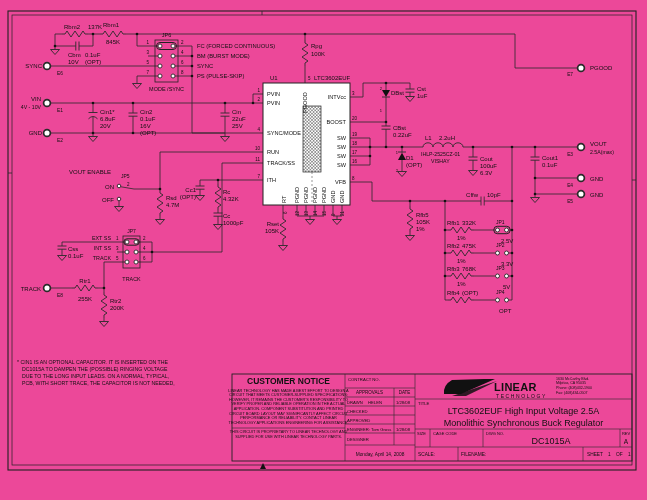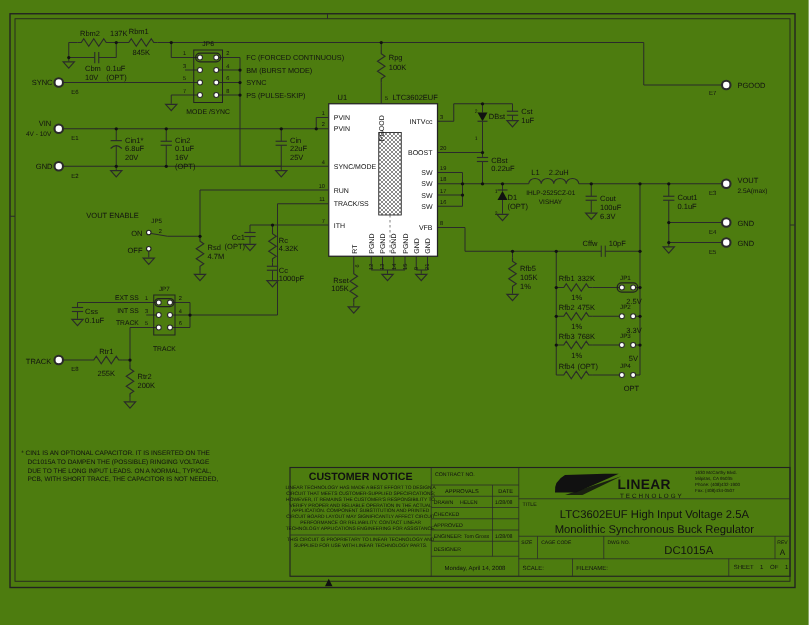--- a/index.html
+++ b/index.html
@@ -1,16 +1,16 @@
 <!DOCTYPE html>
 <html><head>
 <meta charset="utf-8">
 <style>
   html,body{margin:0;padding:0;background:#e8e8e8;}
-  #page{width:647px;height:500px;background:#4d7c0f;position:relative;margin:0 auto;
+  #page{width:647px;height:500px;background:#ec4899;position:relative;margin:0 auto;
         font-family:"Liberation Sans","DejaVu Sans",sans-serif;}
   svg{display:block;}
   svg text{fill:#111;}
   .wire{stroke:#2a2a2a;stroke-width:0.8;fill:none;}
   .thin{stroke:#2a2a2a;stroke-width:0.6;fill:none;}
   .sym{stroke:#2a2a2a;stroke-width:0.9;fill:none;}
   .blk{fill:#111;stroke:none;}
 </style>
 </head>
 <body>

